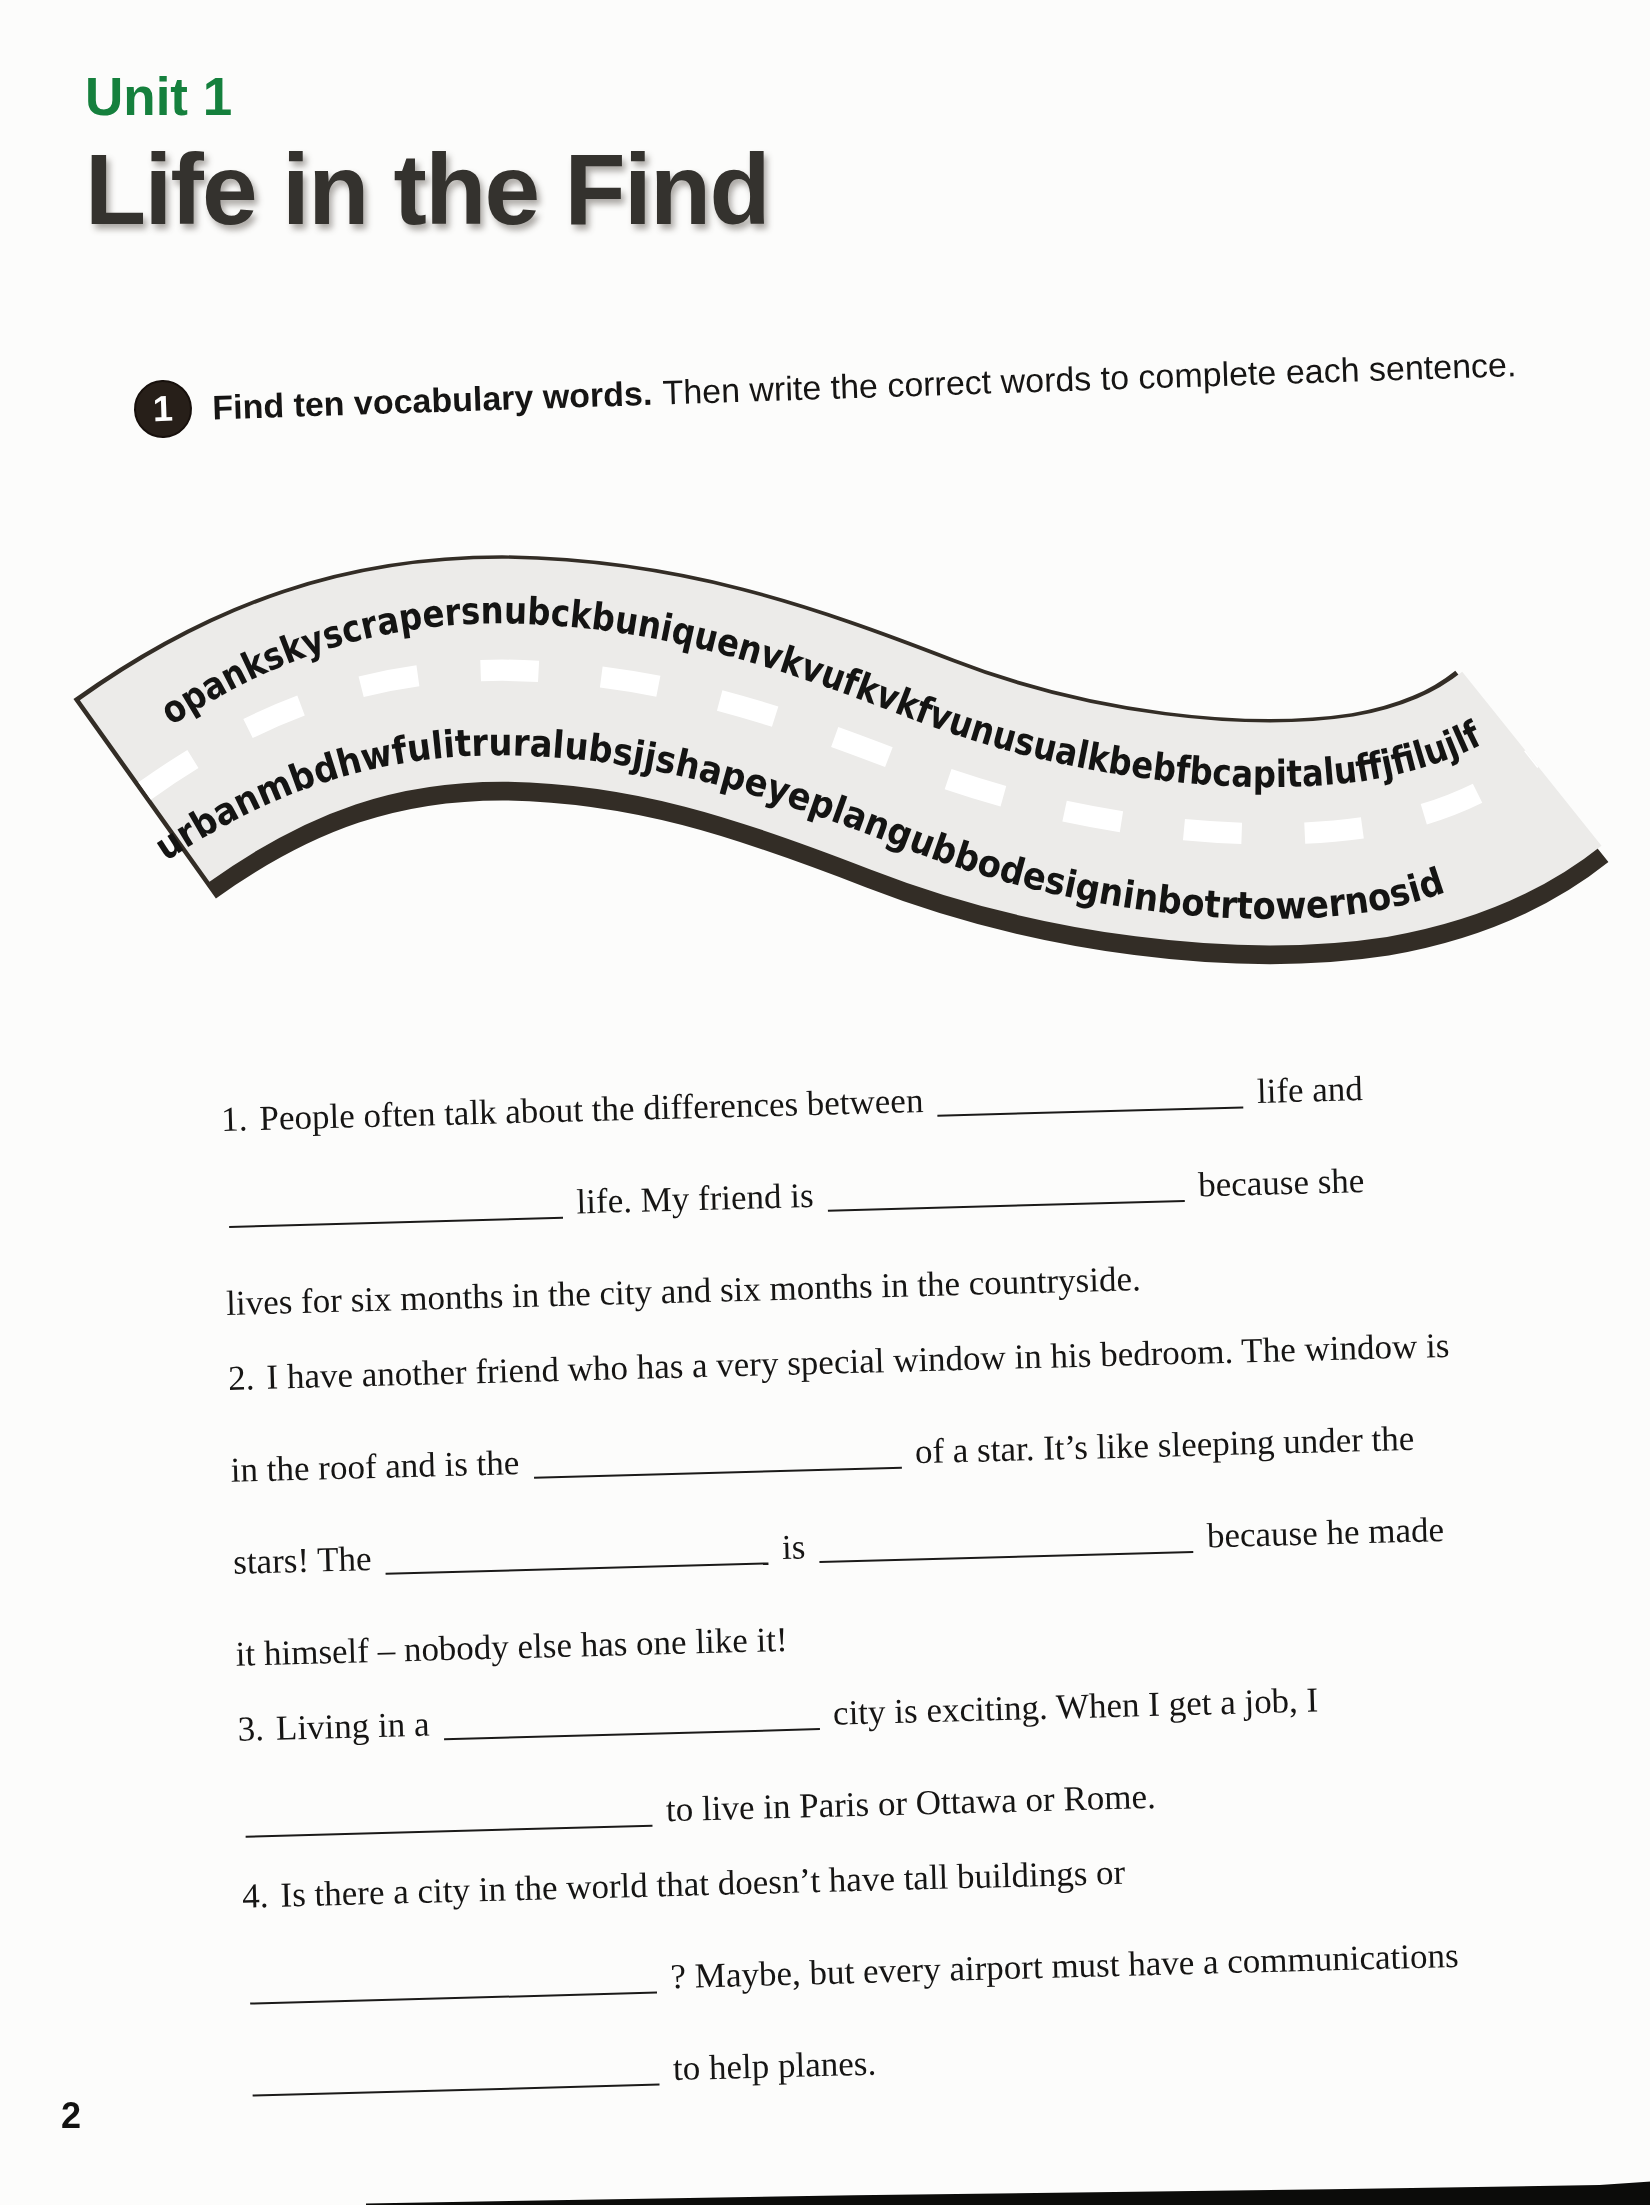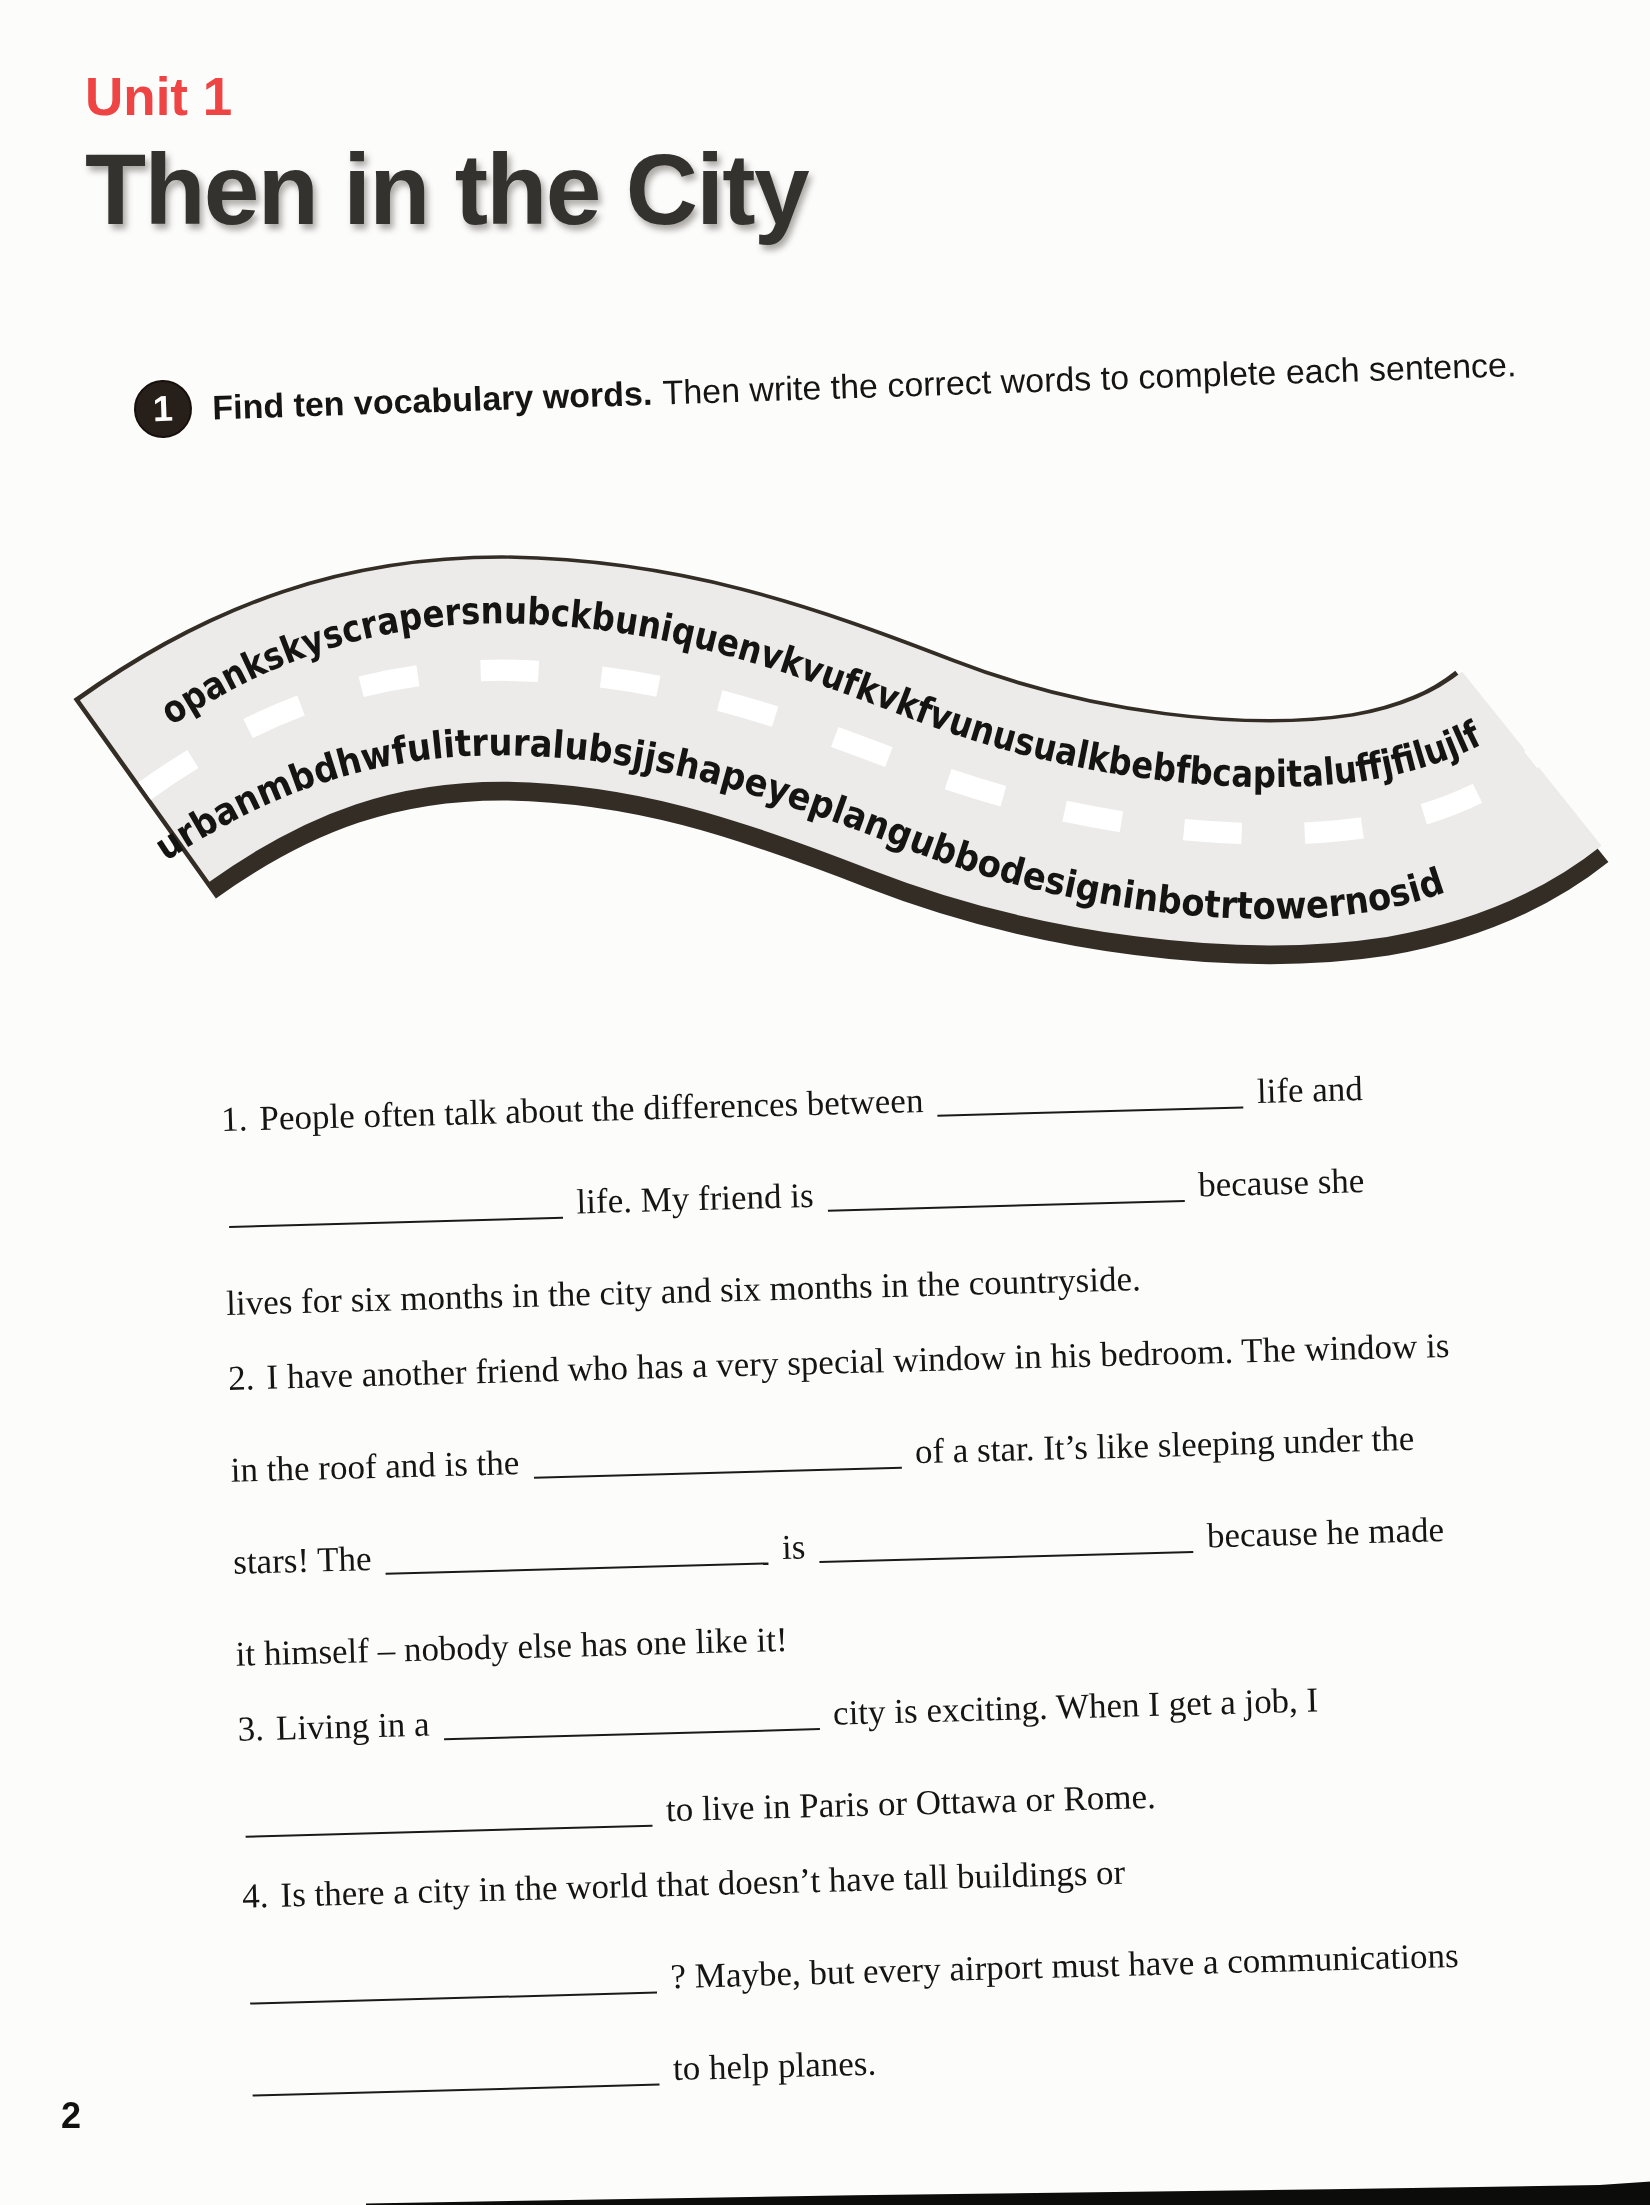--- a/index.html
+++ b/index.html
@@ -8,21 +8,21 @@
     position:relative;
     background:#fcfcfb;
     overflow:hidden;
     font-family:"Liberation Sans", sans-serif;
     color:#1c1b1a;
   }
   
   .title-block{position:absolute;left:85px;top:66px;}
   .unit-label{
     font-family:"Liberation Sans", sans-serif;
-    font-weight:bold;font-size:53px;color:#ef4444;
+    font-weight:bold;font-size:53px;color:#15803d;
     letter-spacing:0px;
   }
   .page-title{
     font-family:"Liberation Sans", sans-serif;
     font-weight:bold;font-size:100px;color:#34322e;
     letter-spacing:-1.7px;margin-top:5.1px;
     text-shadow:3.4px 5.1px 6px rgba(70,64,58,.45);
   }
   
   .instruction-row{
@@ -66,21 +66,21 @@
     position:absolute;left:366px;right:0;bottom:0;height:25.5px;
     background:#0c0c0a;
     clip-path:polygon(0 100%, 0 94%, 38% 62%, 75% 38%, 96% 22%, 100% 8%, 100% 100%);
   }
 </style>
 </head>
 <body>
 
 <div class="title-block">
   <div class="unit-label">Unit 1</div>
-  <div class="page-title">Then in the City</div>
+  <div class="page-title">Life in the Find</div>
 </div>
 
 <div class="instruction-row">
   <div class="badge">1</div>
   <div class="instruction-text"><span class="bold">Find ten vocabulary words.</span><span>Then write the correct words to complete each sentence.</span></div>
 </div>
 
 <div class="road-wrap">
   <svg width="1651" height="562" viewBox="0 0 1940 660">
     <defs>

